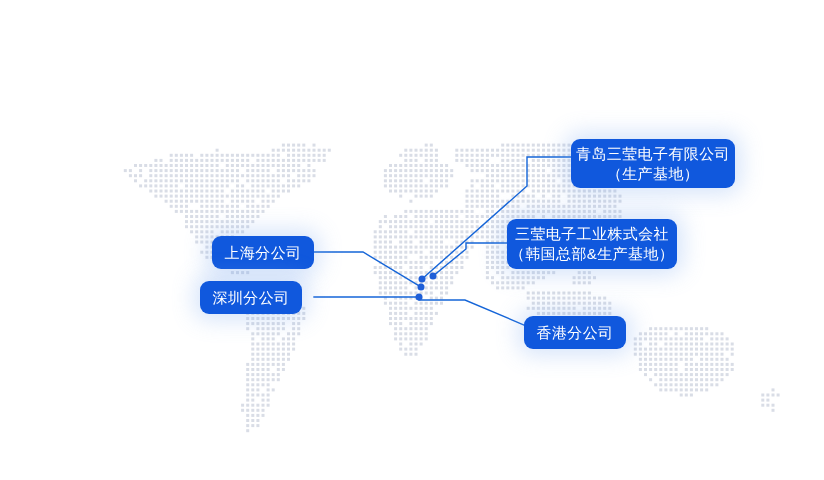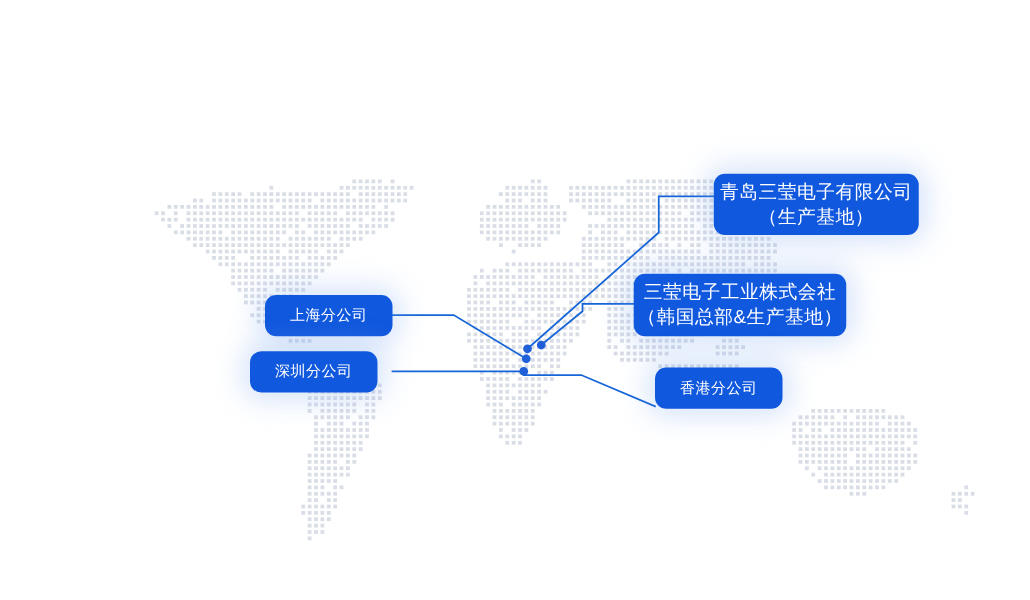--- a/index.html
+++ b/index.html
@@ -48,26 +48,26 @@
     justify-content:center;
     text-align:center;
     line-height:1.32;
     font-size:15px;
     letter-spacing:0.4px;
     padding:7px 14px;
     box-shadow:0 0 22px 6px rgba(120,165,240,0.30);
     white-space:nowrap;
   }
   .label .ln{display:block;}
-  .label.single{font-size:12px;}
+  .label.single{font-size:15px;}
   #label-qingdao{left:571px;top:139px;width:164px;height:49px;}
   #label-korea{left:507px;top:219px;width:170px;height:50px;}
   #label-shanghai{left:212px;top:236px;width:102px;height:33px;}
   #label-shenzhen{left:200px;top:281px;width:102px;height:33px;}
-  #label-hongkong{left:524px;top:294px;width:102px;height:33px;}
+  #label-hongkong{left:524px;top:316px;width:102px;height:33px;}
 </style>
 </head>
 <body>
 
 <div id="stage">
 
   <div id="map-layer">
     <svg viewBox="0 0 824 480" xmlns="http://www.w3.org/2000/svg" aria-hidden="true">
       <defs>
         <g id="dotcell">

